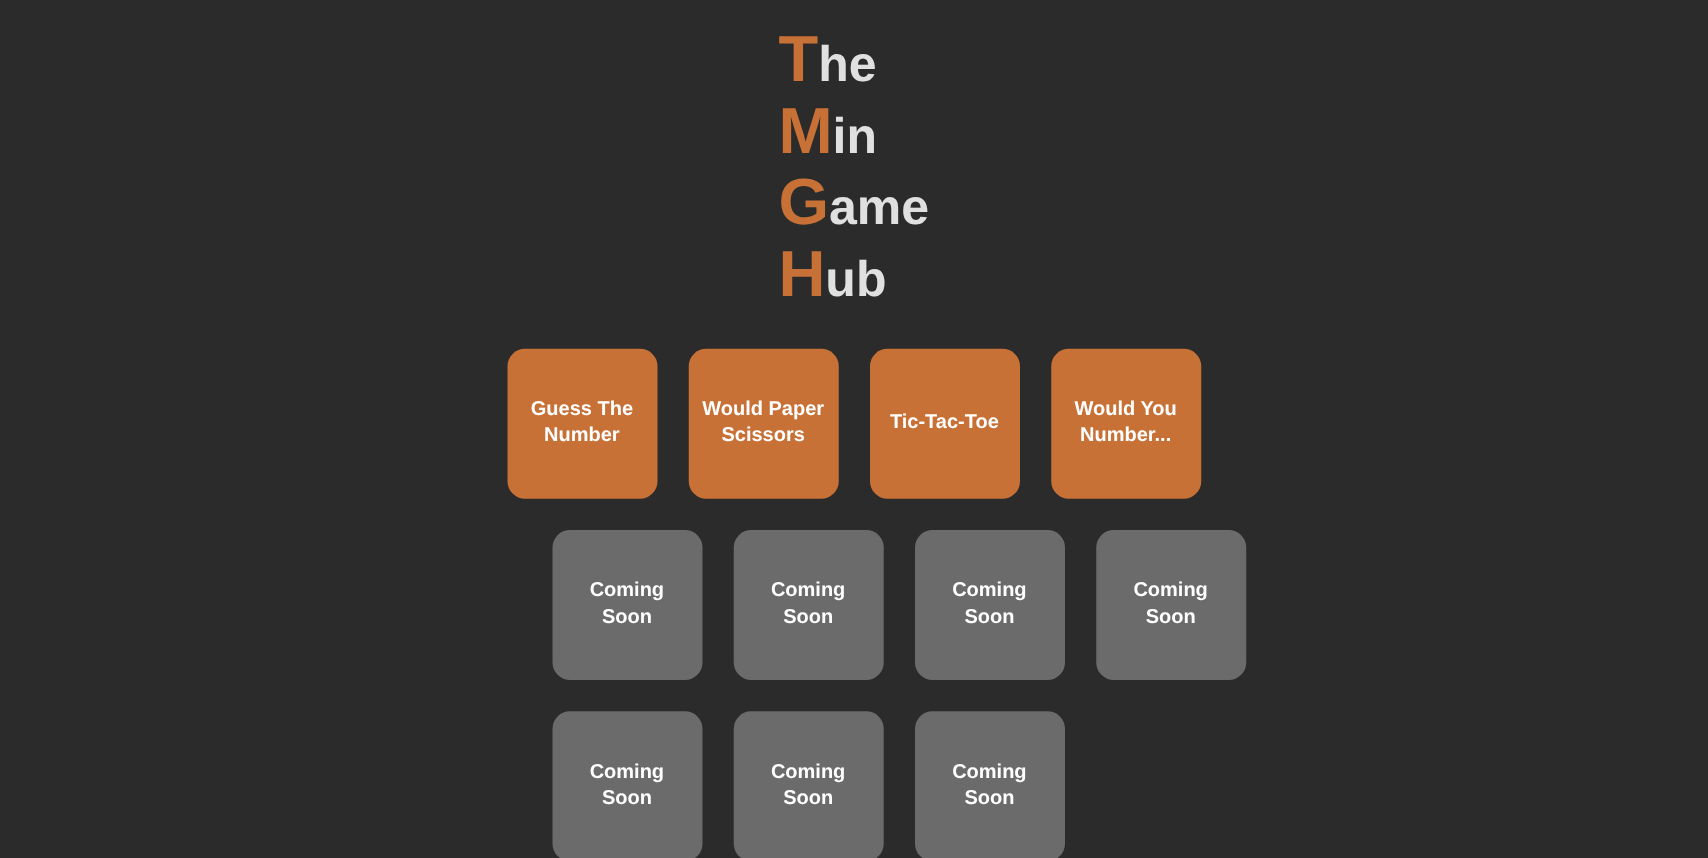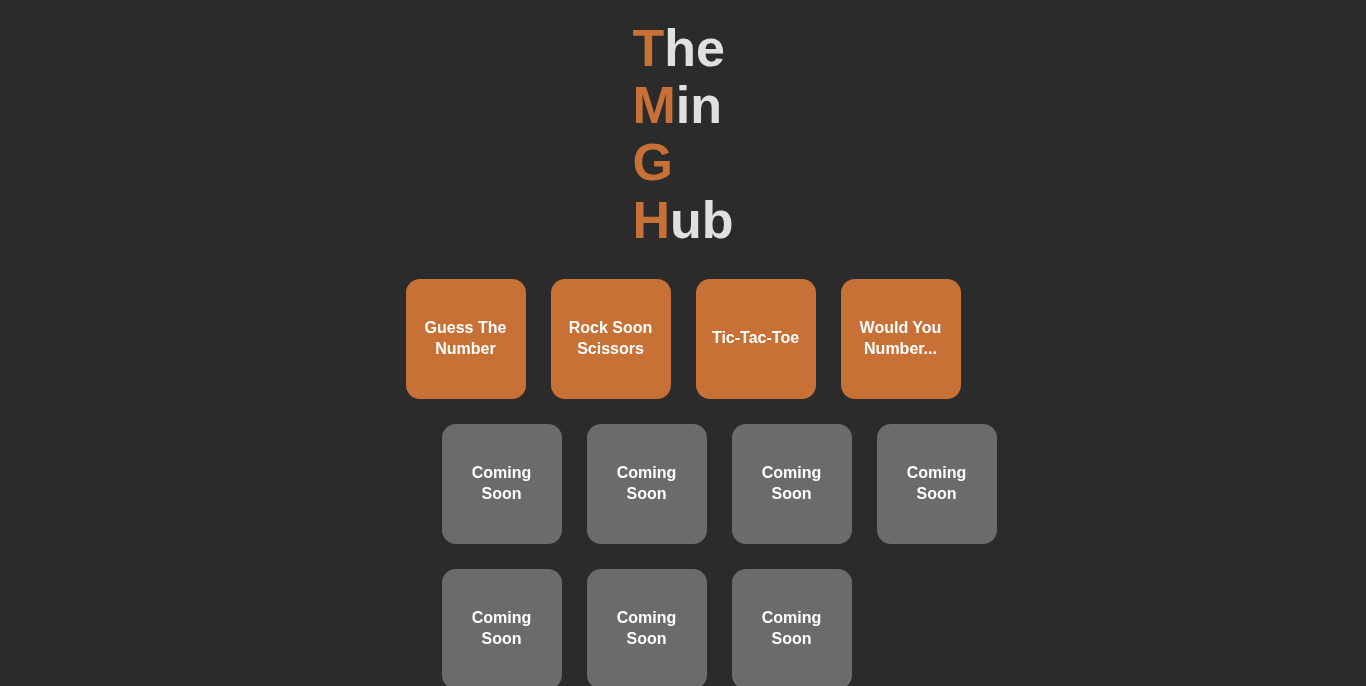--- a/index.html
+++ b/index.html
@@ -34,21 +34,21 @@
     }
 
     .logo-accent {
       color: #c87137;
       font-size: 52px;
       font-weight: 900;
     }
 
     .logo-rest {
       color: #e0e0e0;
-      font-size: 52px;
+      font-size: 40px;
       font-weight: 900;
     }
 
     .games-grid {
       display: grid;
       grid-template-columns: repeat(4, 120px);
       grid-template-rows: repeat(3, 120px);
       gap: 25px;
     }
 
@@ -85,30 +85,31 @@
     <div class="logo-line">
       <span class="logo-accent">T</span>
       <span class="logo-rest">he</span>
     </div>
     <div class="logo-line">
       <span class="logo-accent">M</span>
       <span class="logo-rest">in</span>
     </div>
     <div class="logo-line">
       <span class="logo-accent">G</span>
+      <span class="logo-rest">ame</span>
     </div>
     <div class="logo-line">
       <span class="logo-accent">H</span>
       <span class="logo-rest">ub</span>
     </div>
   </div>
 
 <div class="games-grid">
     <div class="game-tile active">Guess The Number</div>
-    <div class="game-tile active">Rock Soon Scissors</div>
+    <div class="game-tile active">Would Paper Scissors</div>
     <div class="game-tile active">Tic-Tac-Toe</div>
     <div class="game-tile active">Would You Number...</div>
     <div class="game-tile inactive">Coming Soon</div>
     <div class="game-tile inactive">Coming Soon</div>
     <div class="game-tile inactive">Coming Soon</div>
     <div class="game-tile inactive">Coming Soon</div>
     <div class="game-tile inactive">Coming Soon</div>
     <div class="game-tile inactive">Coming Soon</div>
     <div class="game-tile inactive">Coming Soon</div>
   </div>

